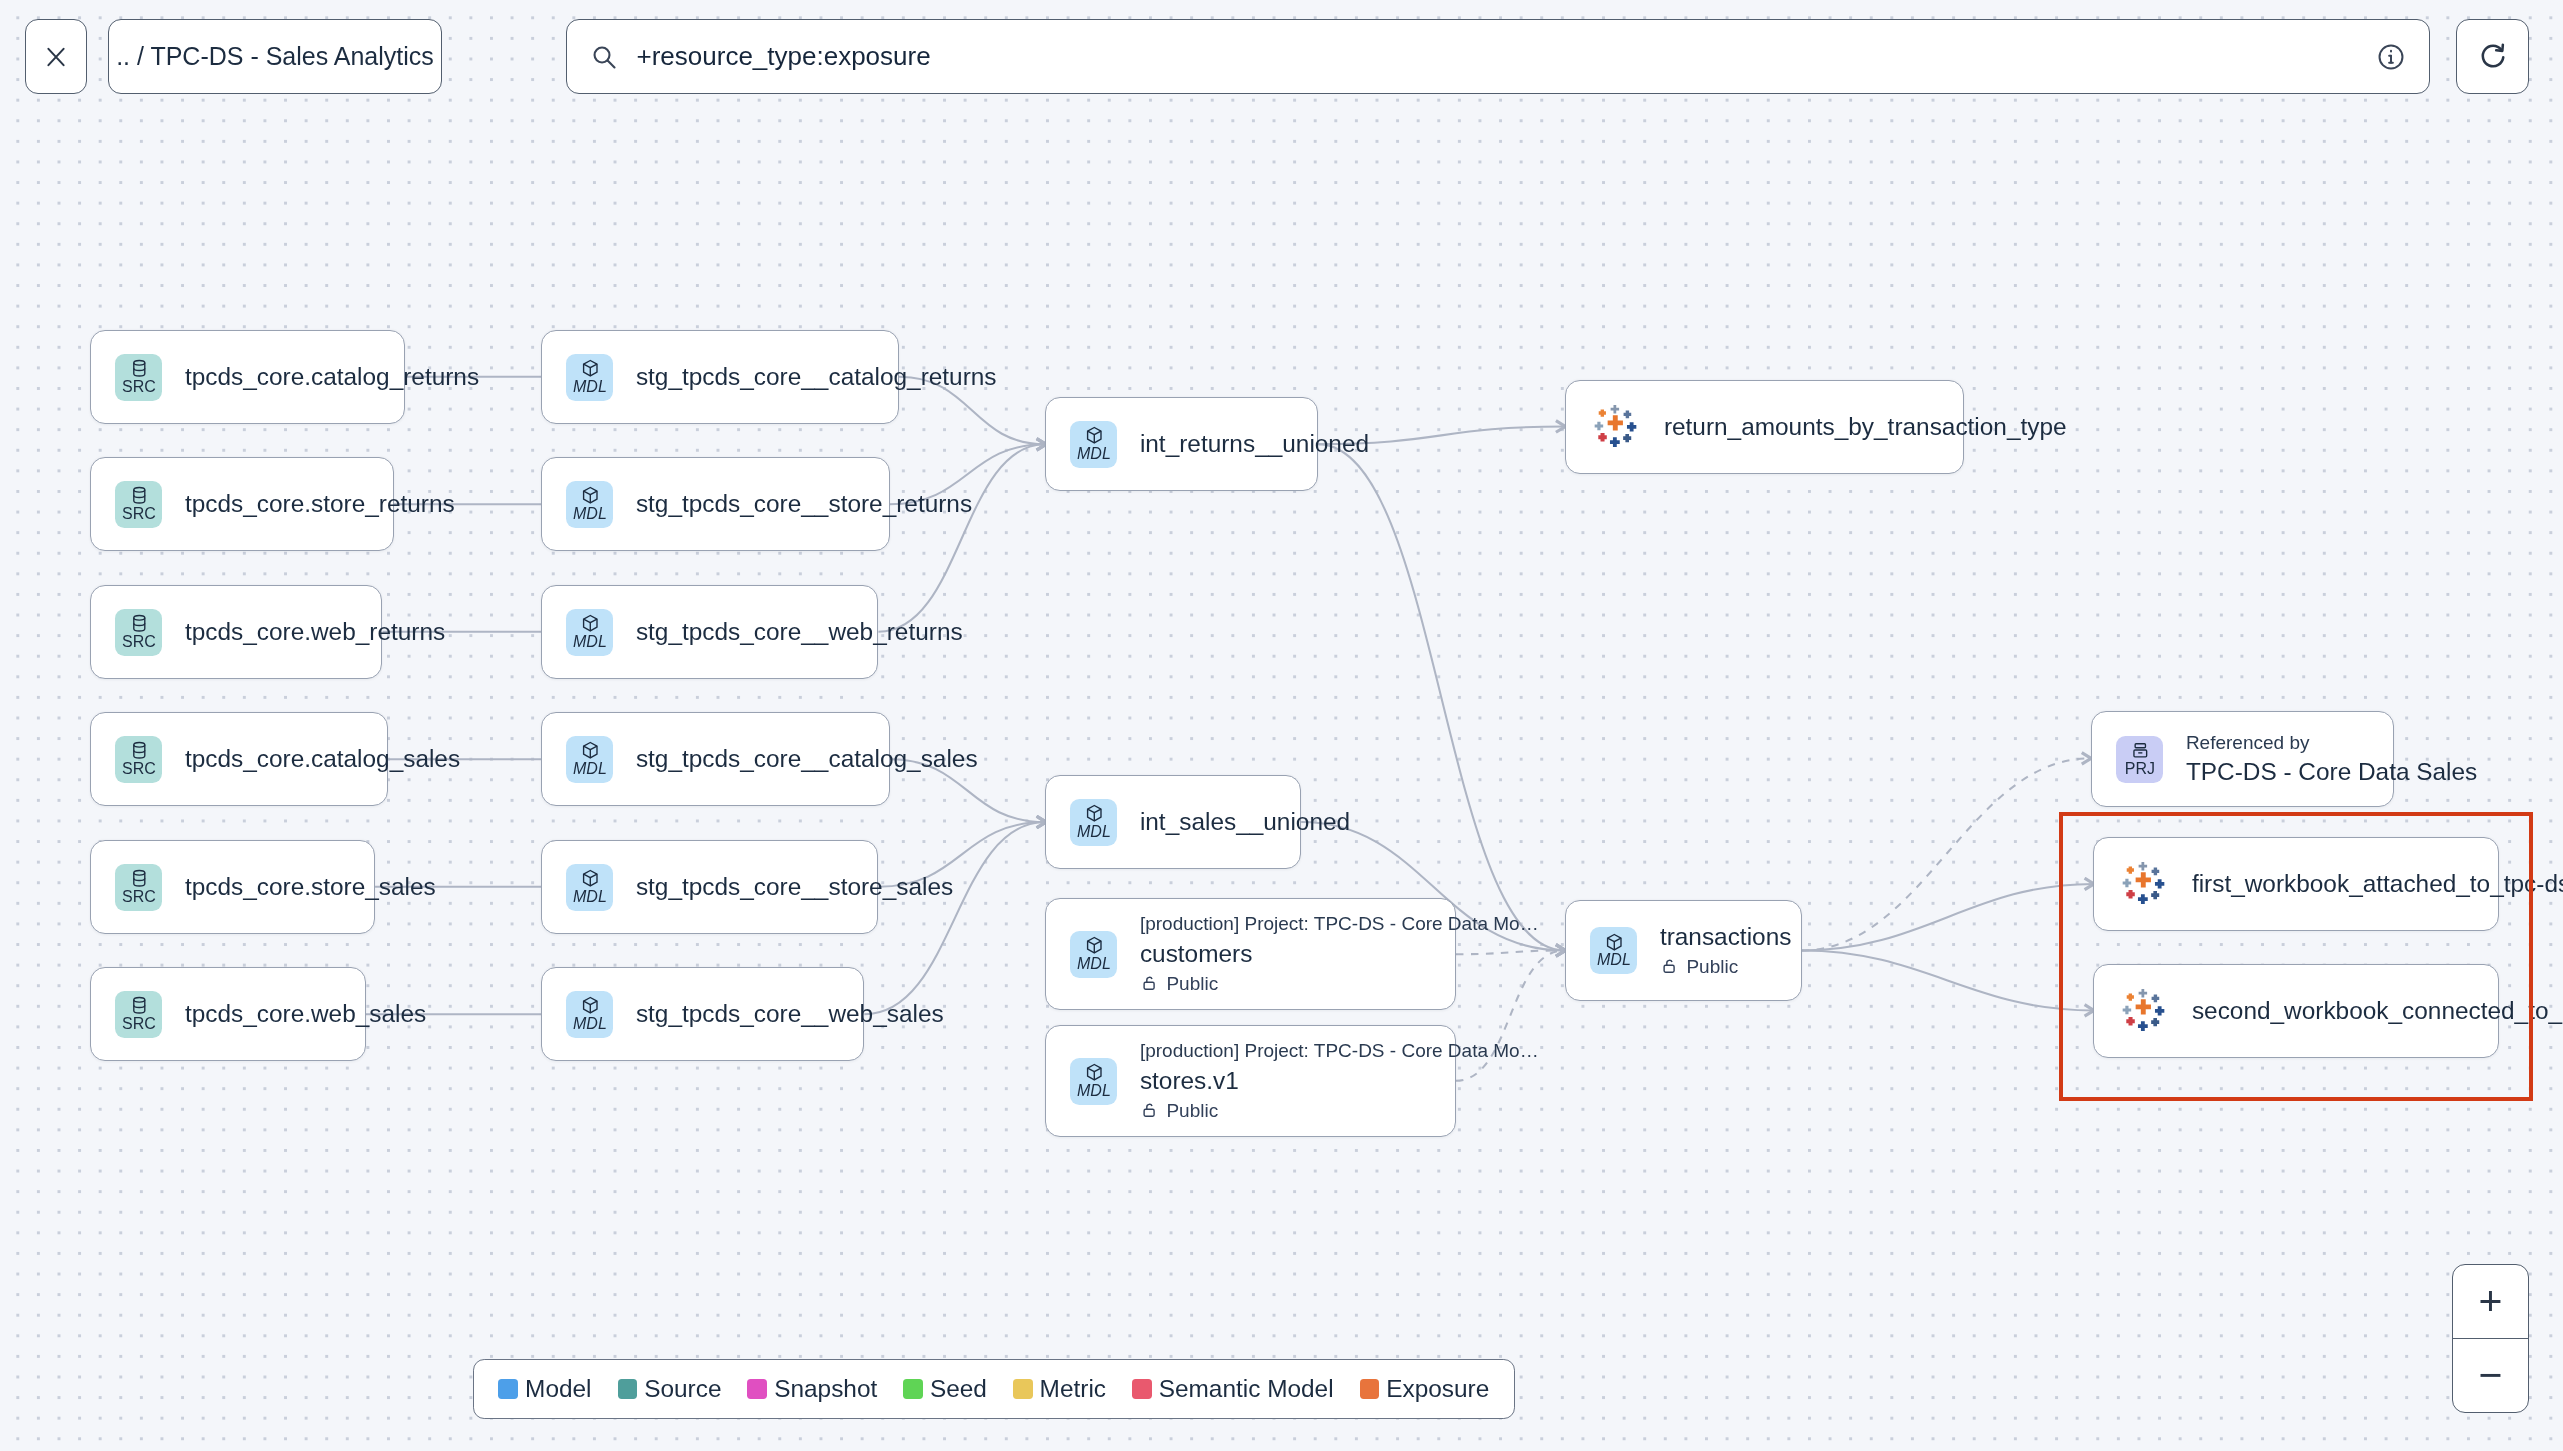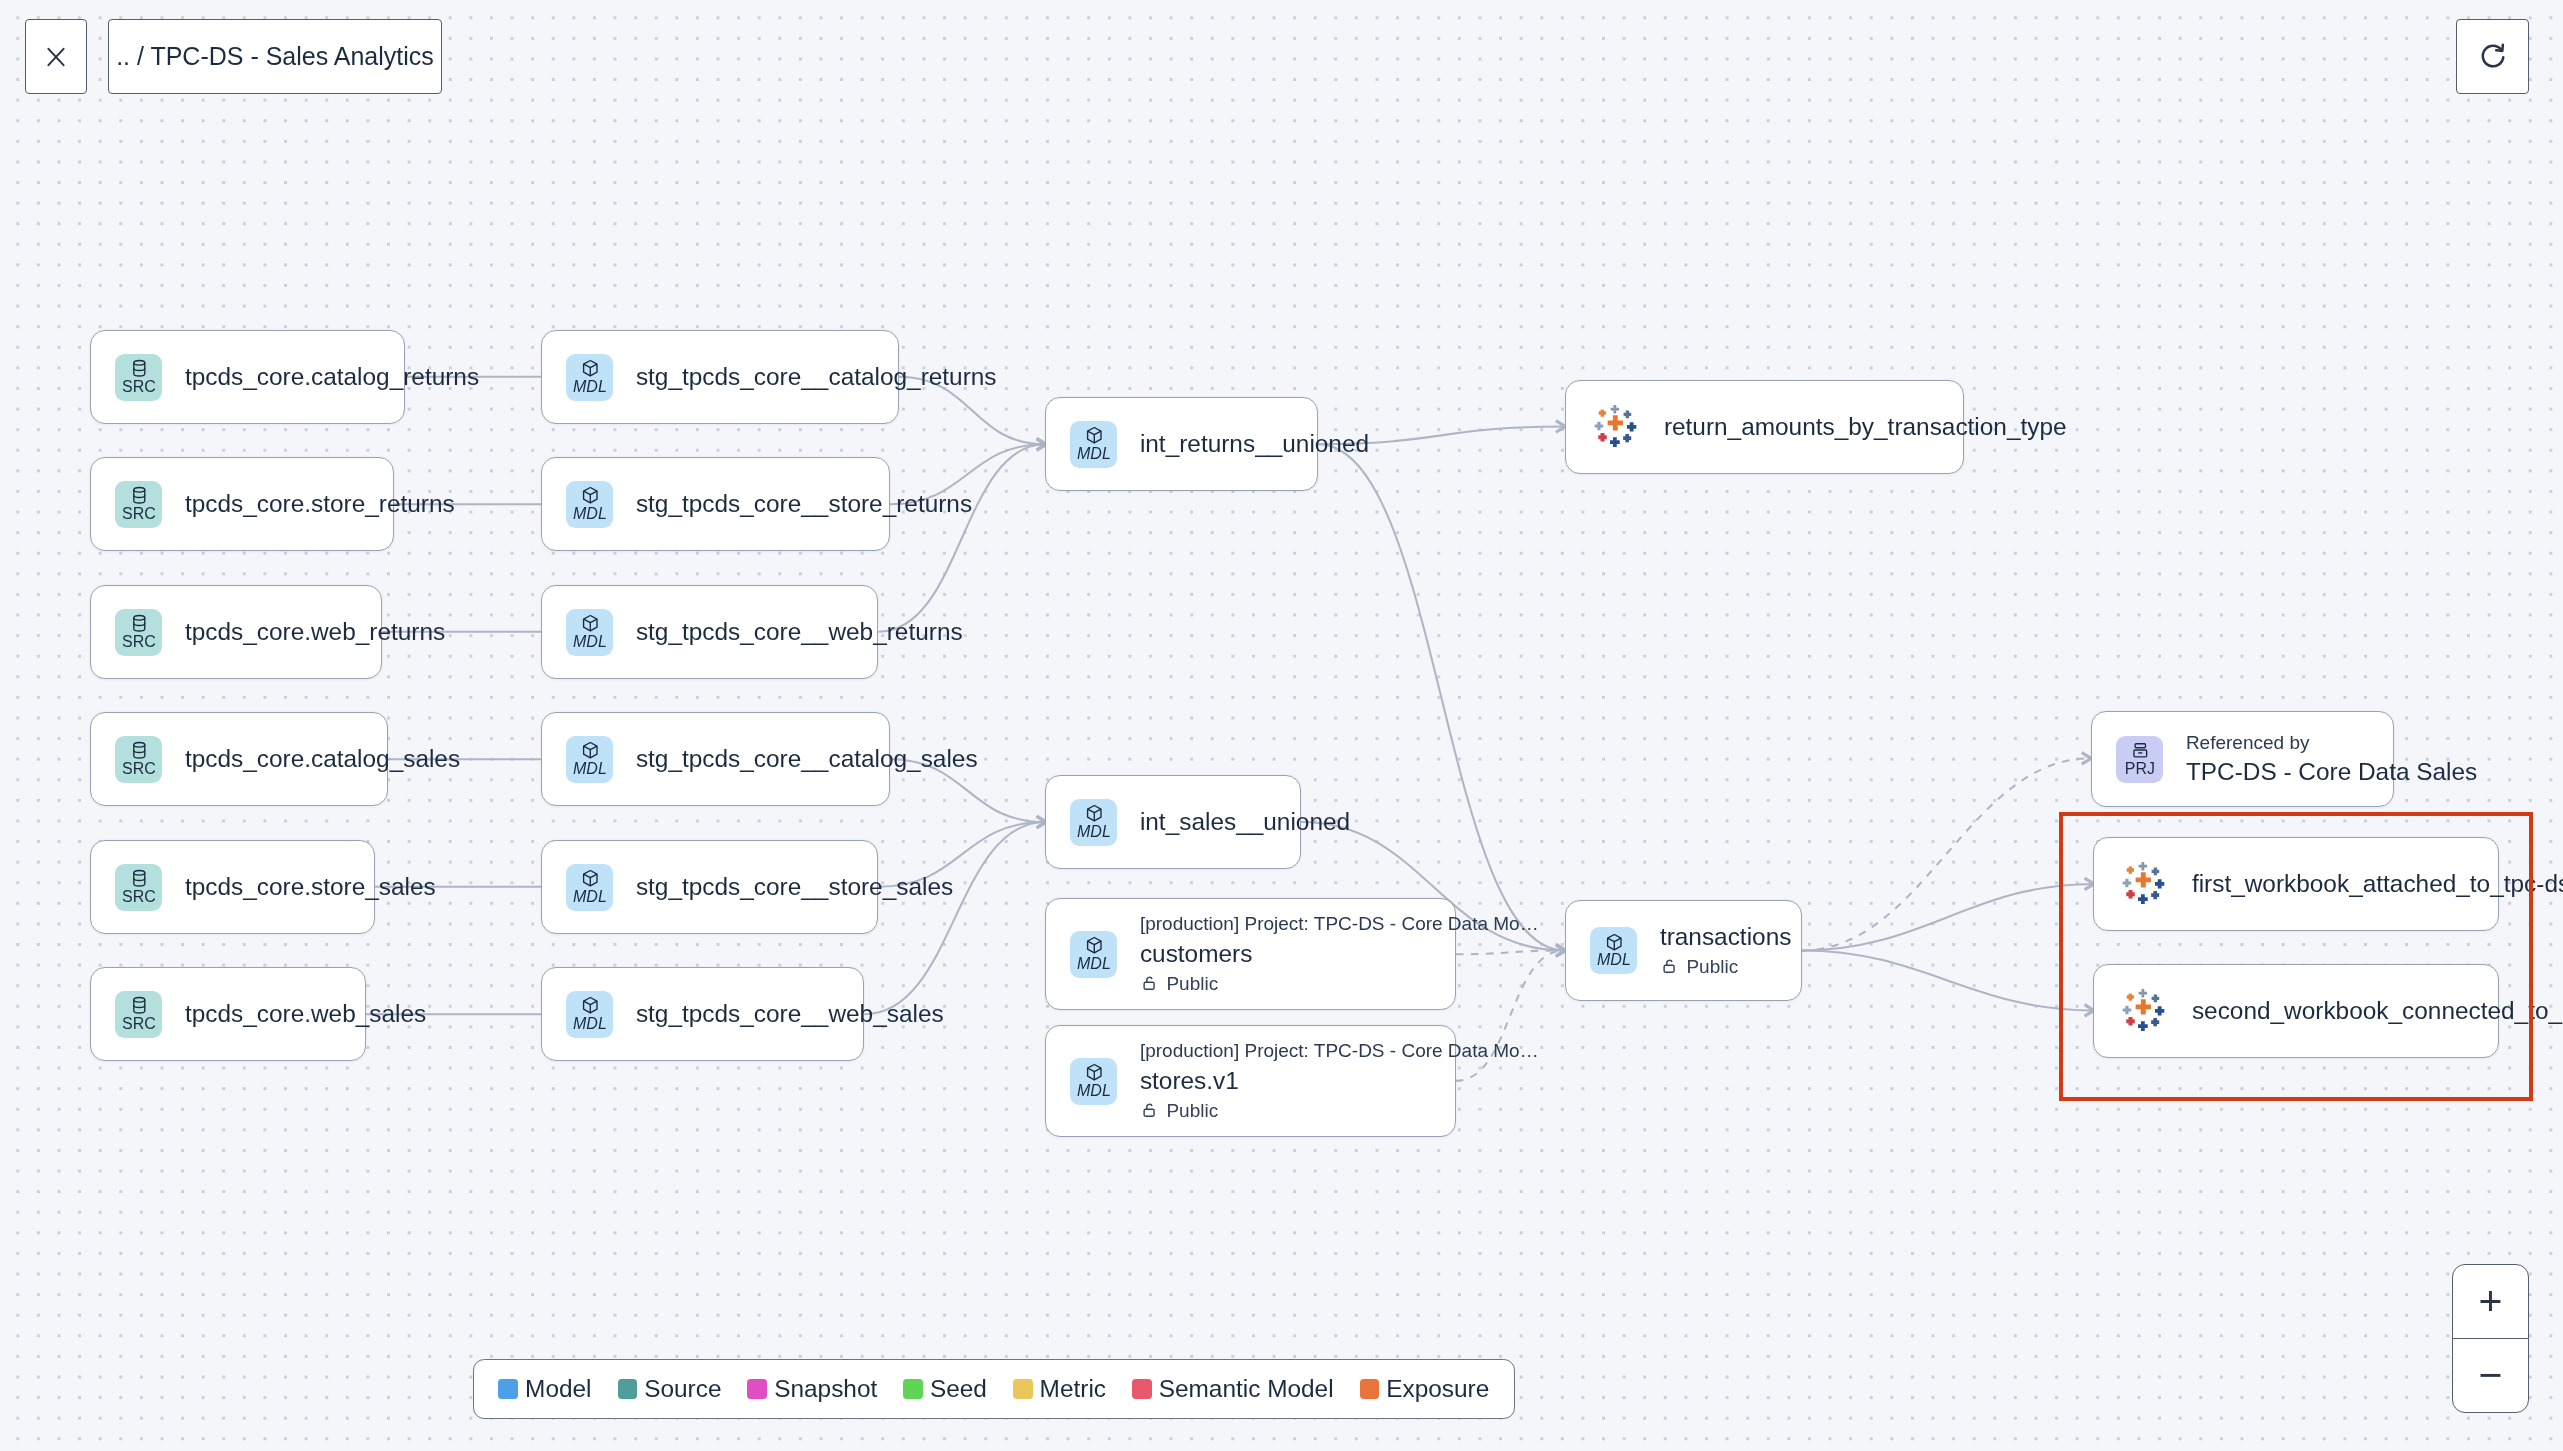--- a/index.html
+++ b/index.html
@@ -2,21 +2,21 @@
 <html style="font-size:15px"><head>
 <meta charset="utf-8">
 <style>
   html,body{margin:0;padding:0;}
   .app{position:relative;width:2563px;height:1451px;overflow:hidden;
     background:#F4F6FA;
     background-image:radial-gradient(circle,#C9CFDB 1.5px,transparent 1.8px);
     background-size:20.6px 20.6px;background-position:7.5px 7.5px;
     font-family:"Liberation Sans",sans-serif;color:#1C2C40;}
   
-  .chip{position:absolute;background:#fff;border:1.9px solid #525E6E;border-radius:4px;
+  .chip{position:absolute;background:#fff;border:1.9px solid #525E6E;border-radius:13px;
     display:flex;align-items:center;box-sizing:border-box;z-index:10;}
   .iconbtn{justify-content:center;cursor:pointer;}
   .close-btn{left:25px;top:19px;width:62px;height:75px;}
   .crumb{left:108px;top:19px;width:334px;height:75px;justify-content:center;
     font-size:25px;cursor:pointer;}
   .searchbar{left:566px;top:19px;width:1864px;height:75px;padding:0 22.5px;gap:17px;}
   .searchbar input{flex:1;border:none;outline:none;background:transparent;
     font-family:inherit;font-size:26px;color:#16263B;}
   .refresh-btn{left:2456px;top:19px;width:73px;height:75px;}
   
@@ -410,20 +410,33 @@
     </div>
 
   <div class="chip iconbtn close-btn">
     <svg width="26" height="26" viewBox="0 0 24 24" fill="none" stroke="#2A3647" stroke-width="1.9" stroke-linecap="round">
         <path d="M5 4.5 L19 19.5 M19 4.5 L5 19.5"></path>
       </svg>
   </div>
   <div class="chip crumb">
     <span>.. / TPC-DS - Sales Analytics</span>
   </div>
+  <div class="chip searchbar">
+    <svg width="28" height="28" viewBox="0 0 24 24" fill="none" stroke="#3A4557" stroke-width="1.8" stroke-linecap="round">
+        <circle cx="10.3" cy="10.3" r="6.4"></circle>
+        <path d="M15.1 15.1 L21 21"></path>
+      </svg>
+    <input type="text" value="+resource_type:exposure" style="">
+    <svg width="32" height="32" viewBox="0 0 24 24" fill="none" stroke="#3A4557" stroke-width="1.5" stroke-linecap="round">
+        <circle cx="12" cy="12" r="8.6"></circle>
+        <path d="M12 11 v5.4"></path>
+        <path d="M12 7.4 v0.45"></path>
+        <path d="M10.6 11 h1.4 M10.6 16.4 h2.8"></path>
+      </svg>
+  </div>
   <div class="chip iconbtn refresh-btn">
     <svg width="32" height="32" viewBox="0 0 24 24" fill="none" stroke="#2A3647" stroke-width="1.9" stroke-linecap="round" stroke-linejoin="round">
         <path d="M18.2 6.6 A7.7 7.7 0 1 0 19.7 12.2"></path>
         <path d="M19.4 2.8 L19 7.4 L14.4 7"></path>
       </svg>
   </div>
 
 
   <div class="legend" id="legend">
       <div class="litem">

